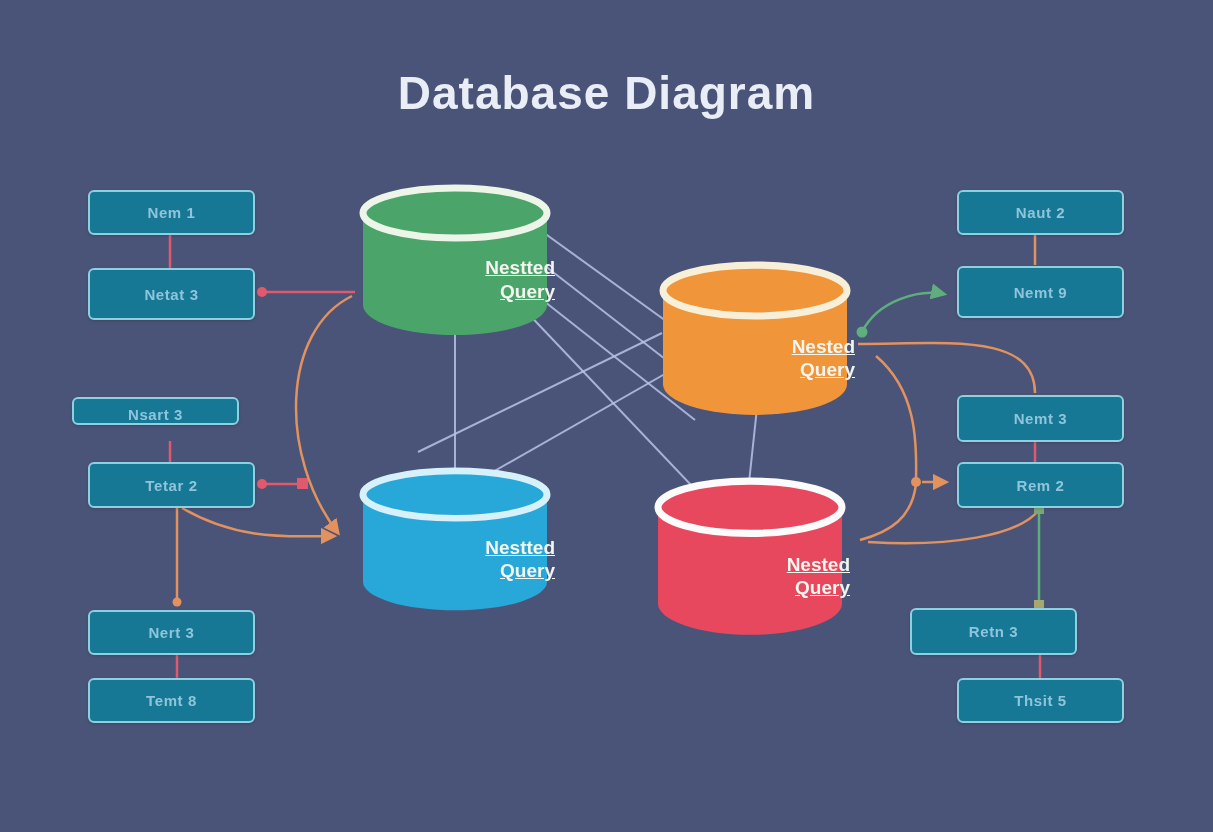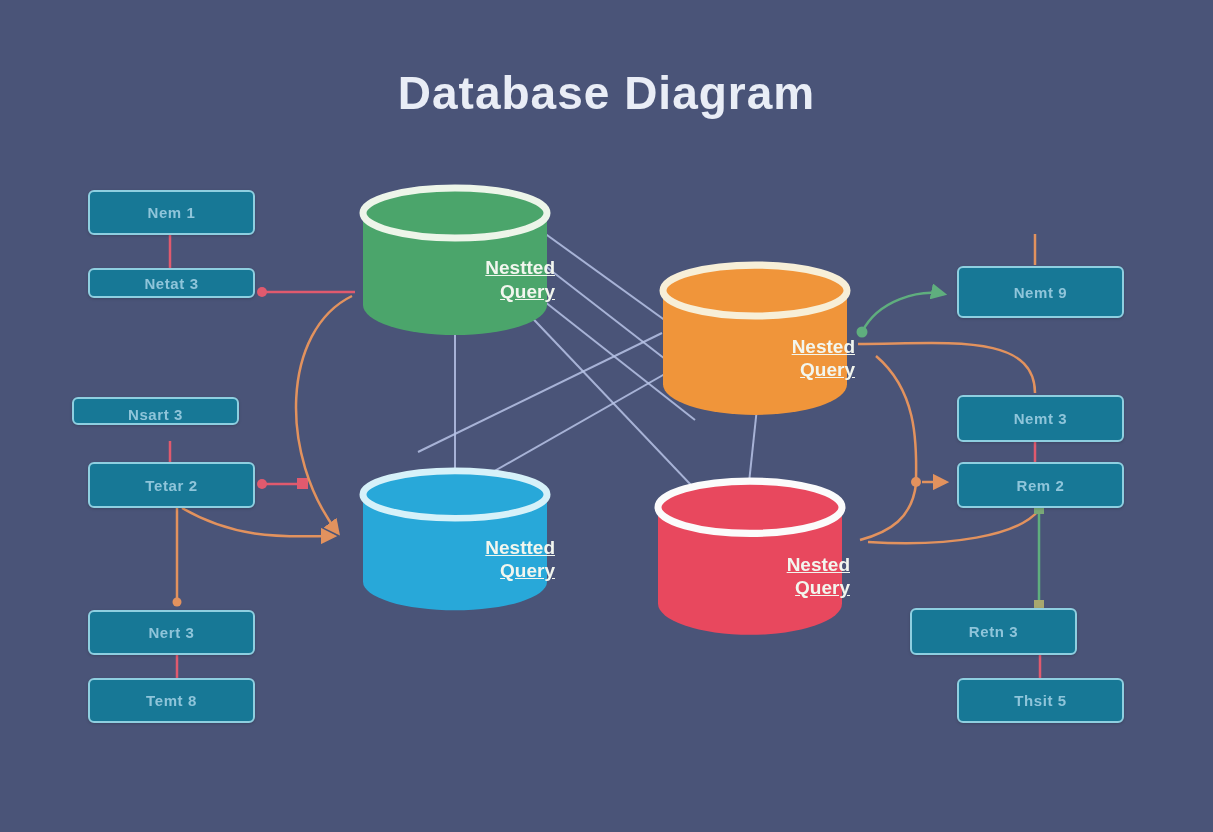--- a/index.html
+++ b/index.html
@@ -100,36 +100,39 @@
       <rect x="1034" y="504" width="10" height="10" fill="#79a877"></rect>
       <rect x="1034" y="600" width="10" height="10" fill="#a8a86e"></rect>
     </g>
   </svg>
 
   <h1 class="page-title">Database Diagram</h1>
 
   <div class="nbox" style="left:88px;top:190px;height:45px;">
     <span>Nem 1</span>
   </div>
-  <div class="nbox" style="left:88px;top:268px;height:30px;">
+  <div class="nbox" style="left:88px;top:268px;height:52px;">
     <span>Netat 3</span>
   </div>
   <div class="nbox" style="left:72px;top:397px;height:28px;align-items:flex-end;">
     <span>Nsart 3</span>
   </div>
   <div class="nbox" style="left:88px;top:462px;height:46px;">
     <span>Tetar 2</span>
   </div>
   <div class="nbox" style="left:88px;top:610px;height:45px;">
     <span>Nert 3</span>
   </div>
   <div class="nbox" style="left:88px;top:678px;height:45px;">
     <span>Temt 8</span>
   </div>
 
+  <div class="nbox" style="left:957px;top:190px;height:45px;">
+    <span>Naut 2</span>
+  </div>
   <div class="nbox" style="left:957px;top:266px;height:52px;">
     <span>Nemt 9</span>
   </div>
   <div class="nbox" style="left:957px;top:395px;height:47px;">
     <span>Nemt 3</span>
   </div>
   <div class="nbox" style="left:957px;top:462px;height:46px;justify-content:center;">
     <span>Rem 2</span>
   </div>
   <div class="nbox" style="left:910px;top:608px;height:47px;">

